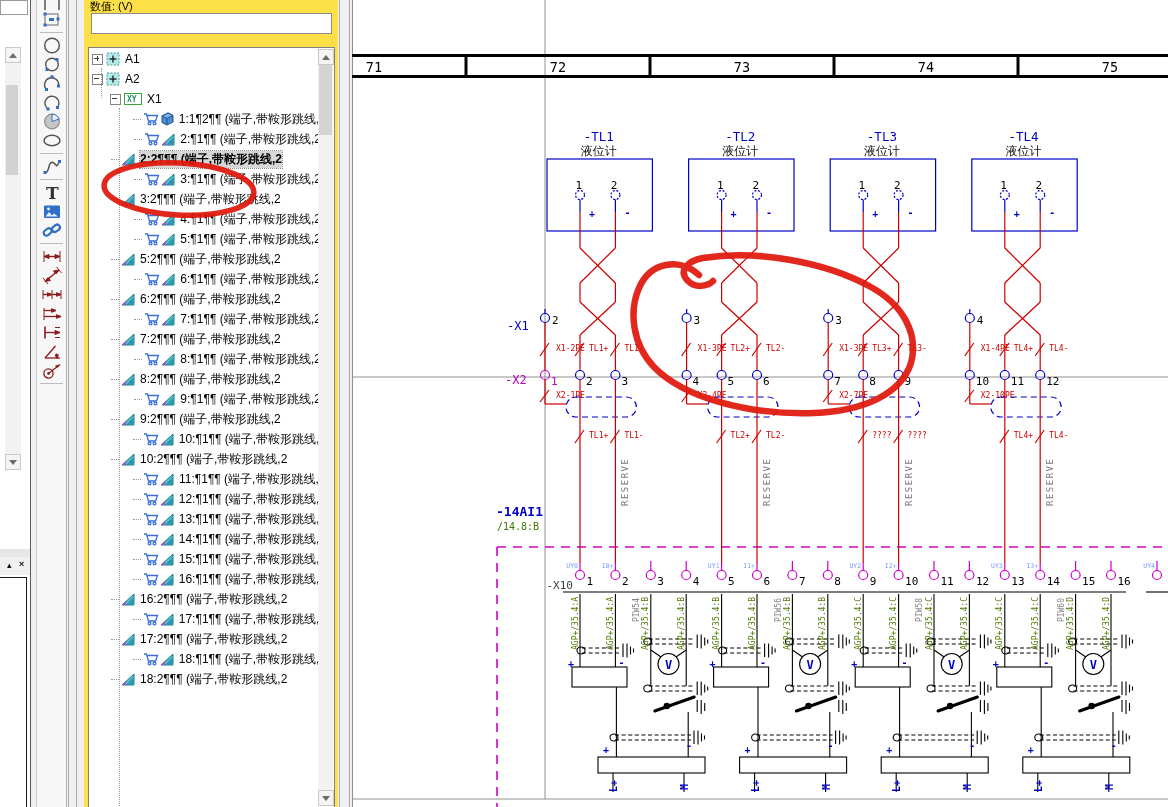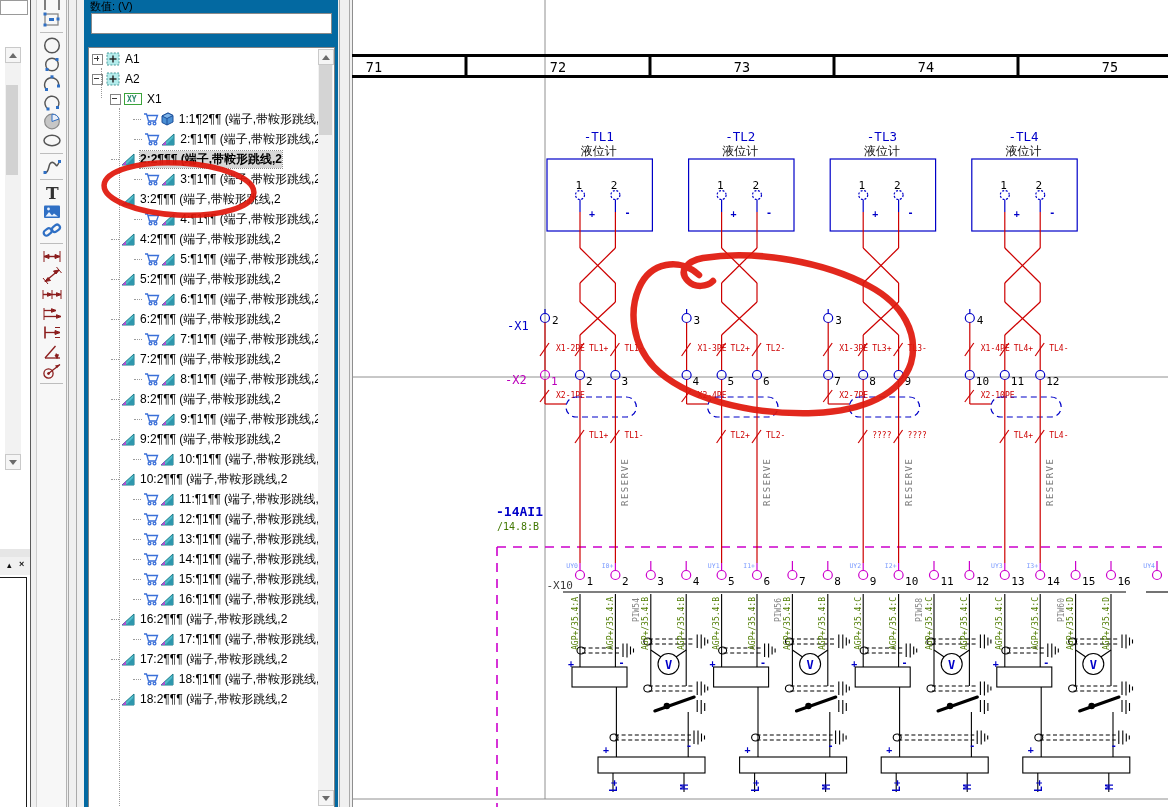--- a/index.html
+++ b/index.html
@@ -21,21 +21,21 @@
   #dock-close{position:absolute;left:19px;top:2px;font-weight:bold;}
   #dock-panel{position:absolute;left:0;top:577px;width:26px;height:230px;background:#fff;border-top:1.5px solid #1a1a1a;border-right:1.5px solid #1a1a1a;}
   
   #toolbar{position:absolute;left:36px;top:0;width:29px;height:807px;background:#f7f7f7;border-left:1px solid #cfcfcf;border-right:1px solid #b3b3b3;overflow:hidden;}
   .tb-sep{height:1px;background:#bdbdbd;margin:3px 3px;}
   .tb-btn{width:24px;height:19px;margin:0 auto;display:flex;align-items:center;justify-content:center;background:transparent;border:none;padding:0;}
   .tb-btn svg{display:block}
   
   .vline{position:absolute;top:0;height:807px;width:1px;background:#aaa;}
   
-  #props{position:absolute;left:84px;top:0;width:254px;height:807px;background:#0369a1;}
+  #props{position:absolute;left:84px;top:0;width:254px;height:807px;background:#fde047;}
   #prop-label{position:absolute;left:6px;top:-1px;font-size:11px;color:#000;}
   #prop-input{position:absolute;left:7px;top:13px;width:233px;height:19px;border:1px solid #8a8a8a;background:#fff;font-size:11px;padding:0 3px;}
   #tree{position:absolute;left:4px;top:47px;width:245px;height:759px;background:#fff;border:1px solid #828282;overflow:hidden;}
   #tree-rows{position:absolute;left:0;top:1px;right:15px;bottom:0;overflow:hidden;}
   .trow{height:20px;display:flex;align-items:center;white-space:nowrap;font-size:12px;color:#000;}
   .trow .lbl{margin-left:4px;overflow:hidden;}
   .trow.sel .lbl{font-weight:bold;}
   .selbg{background:#d7d7d7;outline:1px dotted #8a8a8a;text-align:right;}
   .expbox{width:9px;height:9px;border:1px solid #848484;background:#fff;position:relative;flex:none;margin-right:3px;}
   .expbox:before{content:"";position:absolute;left:1px;top:3.5px;width:5px;height:1px;background:#3a3a3a;}
@@ -385,30 +385,20 @@
                 <circle cx="6.5" cy="11.5" r="1.4"></circle>
                 <circle cx="11.5" cy="11.5" r="1.4"></circle>
               </g>
             </svg>
             <svg width="14" height="13" viewBox="0 0 14 13" class="tico">
               <path d="M1 12 L13 12 L13 1 Z" fill="#52bcca" stroke="#1a7a8a" stroke-width="1"></path>
               <path d="M5 12 L13 12 L13 4 Z" fill="#2e97ad"></path>
               <path d="M1 12 l4-4 v4 z" fill="#b04fd0"></path>
             </svg>
             <span class="lbl">4:¶1¶¶ (端子,带鞍形跳线,2</span>
-          </div>
-          <div class="trow">
-            <span style="width:22px"></span>
-            <span class="dots"></span>
-            <svg width="14" height="13" viewBox="0 0 14 13" class="tico">
-              <path d="M1 12 L13 12 L13 1 Z" fill="#52bcca" stroke="#1a7a8a" stroke-width="1"></path>
-              <path d="M5 12 L13 12 L13 4 Z" fill="#2e97ad"></path>
-              <path d="M1 12 l4-4 v4 z" fill="#b04fd0"></path>
-            </svg>
-            <span class="lbl">4:2¶¶¶ (端子,带鞍形跳线,2</span>
           </div>
           <div class="trow">
             <span style="width:46px"></span>
             <span class="dots"></span>
             <svg width="16" height="14" viewBox="0 0 16 14" class="tico">
               <g stroke="#3a6fd8" fill="none" stroke-width="1.3">
                 <path d="M1 2 h2.5 l2 7 h7 l2-5.5 H4.5"></path>
                 <circle cx="6.5" cy="11.5" r="1.4"></circle>
                 <circle cx="11.5" cy="11.5" r="1.4"></circle>
               </g>

